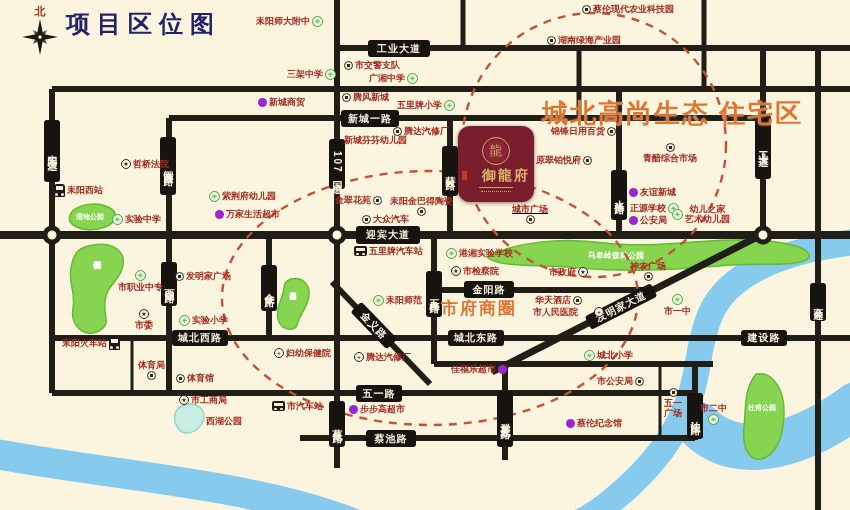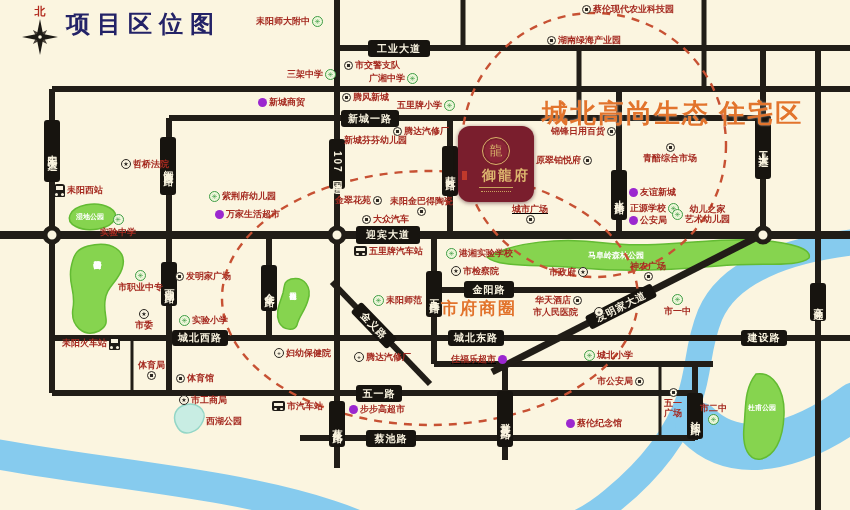--- a/index.html
+++ b/index.html
@@ -219,21 +219,21 @@
       <span class="txt">大众汽车</span>
     </div>
     <div class="poi col" style="left: 512px; top: 204px; text-decoration: underline;">
       <span class="txt">城市广场</span>
       <span class="icon i-ring"></span>
     </div>
     <div class="poi" style="left: 54px; top: 184px;">
       <span class="icon i-train"></span>
       <span class="txt">耒阳西站</span>
     </div>
-    <div class="poi" style="left: 100px; top: 214px; flex-direction: column;">
+    <div class="poi" style="left: 112px; top: 214px;">
       <span class="icon i-school">✳</span>
       <span class="txt">实验中学</span>
     </div>
     <div class="poi" style="left: 121px; top: 159px;">
       <span class="icon i-star">★</span>
       <span class="txt">哲桥法院</span>
     </div>
     <div class="poi col" style="left: 118px; top: 270px;">
       <span class="icon i-school">✳</span>
       <span class="txt">市职业中专</span>
@@ -326,21 +326,21 @@
       <span class="icon i-cross">+</span>
     </div>
     <div class="poi col" style="left: 664px; top: 294px;">
       <span class="icon i-school">✳</span>
       <span class="txt">市一中</span>
     </div>
     <div class="poi" style="left: 584px; top: 350px;">
       <span class="icon i-school">✳</span>
       <span class="txt">城北小学</span>
     </div>
-    <div class="poi" style="left: 451px; top: 354px; text-decoration: underline;">
+    <div class="poi" style="left: 451px; top: 364px;">
       <span class="txt">佳福乐超市</span>
       <span class="icon i-dot"></span>
     </div>
     <div class="poi" style="left: 597px; top: 376px;">
       <span class="txt">市公安局</span>
       <span class="icon i-ring"></span>
     </div>
     <div class="poi" style="left: 566px; top: 418px;">
       <span class="icon i-dot"></span>
       <span class="txt">蔡伦纪念馆</span>

